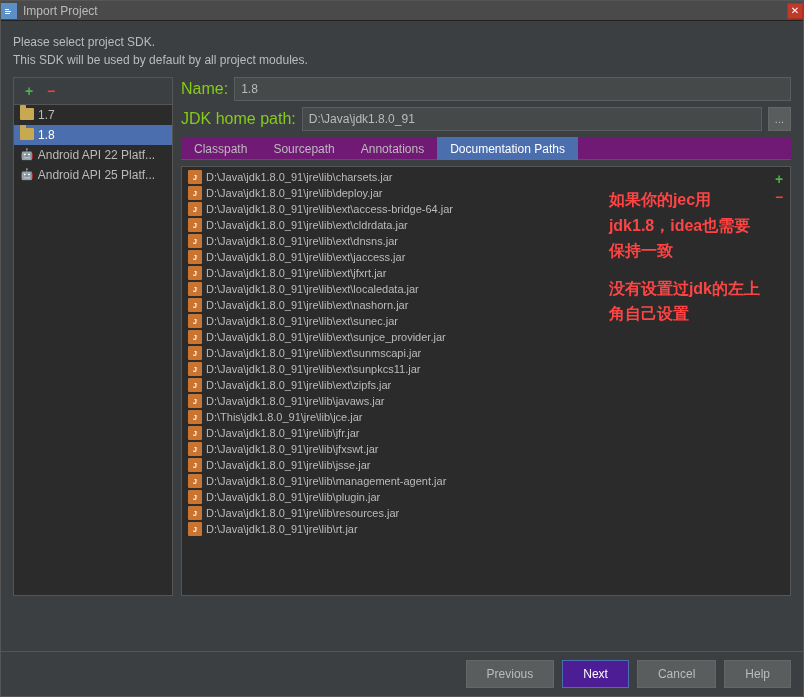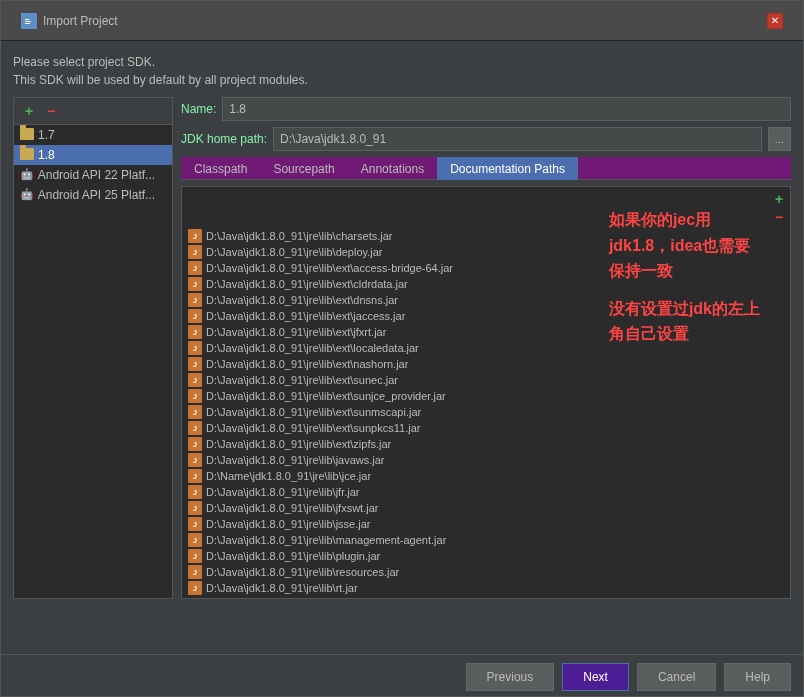--- a/index.html
+++ b/index.html
@@ -17,24 +17,24 @@
     .window {
       width: 804px;
       height: 697px;
       background: #3c3f41;
       border: 1px solid #555;
       display: flex;
       flex-direction: column;
     }
     .title-bar {
       background: #4a4a4a;
-      height: 40px;
-      display: flex;
-      align-items: center;
-      padding: 0 20px;
+      height: 20px;
+      display: flex;
+      align-items: center;
+      padding: 0 0;
       border-bottom: 1px solid #222;
       flex-shrink: 0;
     }
     .title-bar-icon {
       width: 16px;
       height: 16px;
       margin-right: 6px;
       background: #5b8fc5;
       display: inline-flex;
       align-items: center;
@@ -145,22 +145,22 @@
       flex-direction: column;
       gap: 6px;
       min-width: 0;
     }
     .field-row {
       display: flex;
       align-items: center;
       gap: 6px;
     }
     .field-label {
-      color: #86efac;
-      font-size: 12px;
+      color: #84cc16;
+      font-size: 16px;
       white-space: nowrap;
     }
     .field-input {
       flex: 1;
       background: #45494a;
       border: 1px solid #5a5d5e;
       color: #bbb;
       font-size: 12px;
       padding: 2px 6px;
       height: 24px;
@@ -221,21 +221,20 @@
       display: flex;
       align-items: center;
       justify-content: center;
     }
     .tab-toolbar-btn.minus {
       color: #f44336;
     }
     .jar-list {
       list-style: none;
       padding: 2px 0;
-      margin-top: 39px;
     }
     .jar-item {
       display: flex;
       align-items: center;
       padding: 1px 24px 1px 6px;
       font-size: 11px;
       color: #bbb;
       gap: 4px;
       white-space: nowrap;
     }
@@ -424,21 +423,21 @@
               <li class="jar-item">
                 <span class="jar-icon">J</span>
     <span>D:\Java\jdk1.8.0_91\jre\lib\ext\zipfs.jar</span>
               </li>
               <li class="jar-item">
                 <span class="jar-icon">J</span>
     <span>D:\Java\jdk1.8.0_91\jre\lib\javaws.jar</span>
               </li>
               <li class="jar-item">
                 <span class="jar-icon">J</span>
-    <span>D:\Name\jdk1.8.0_91\jre\lib\jce.jar</span>
+    <span>D:\This\jdk1.8.0_91\jre\lib\jce.jar</span>
               </li>
               <li class="jar-item">
                 <span class="jar-icon">J</span>
     <span>D:\Java\jdk1.8.0_91\jre\lib\jfr.jar</span>
               </li>
               <li class="jar-item">
                 <span class="jar-icon">J</span>
     <span>D:\Java\jdk1.8.0_91\jre\lib\jfxswt.jar</span>
               </li>
               <li class="jar-item">

